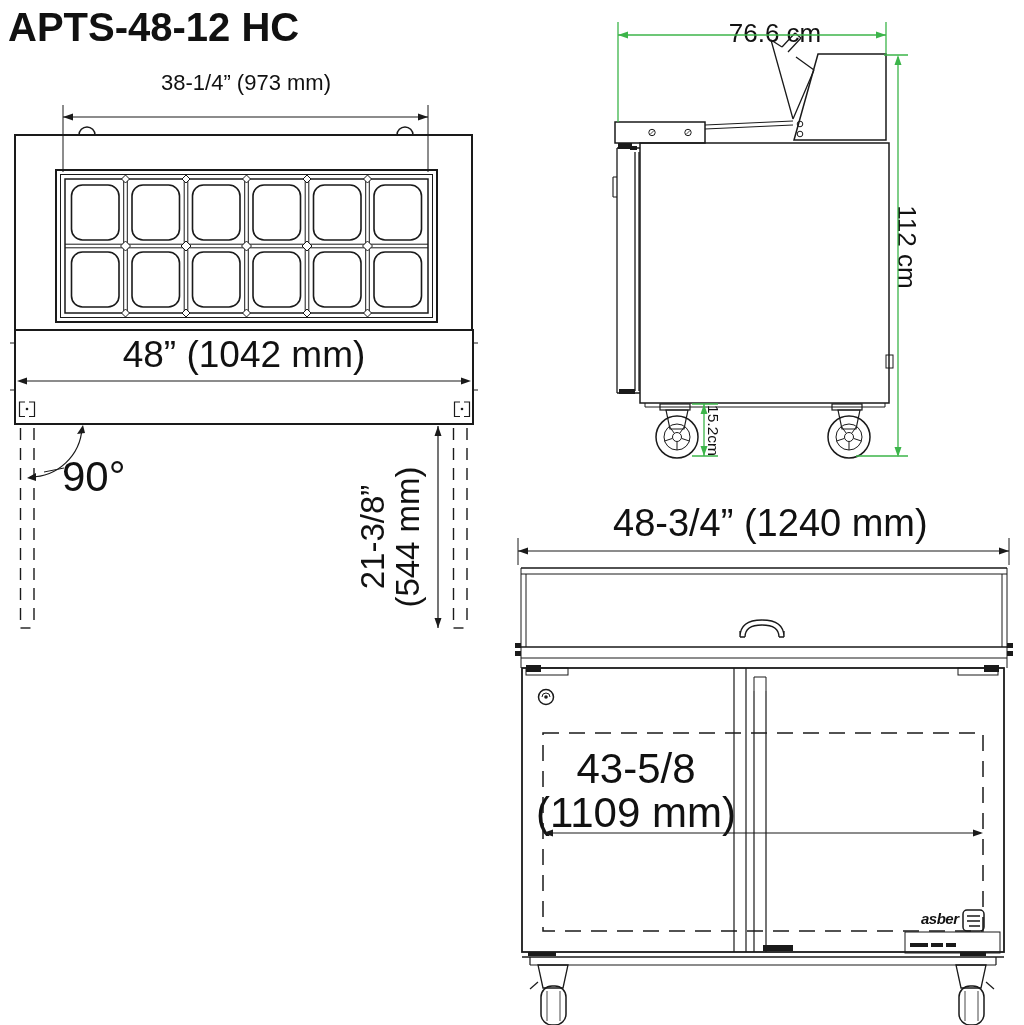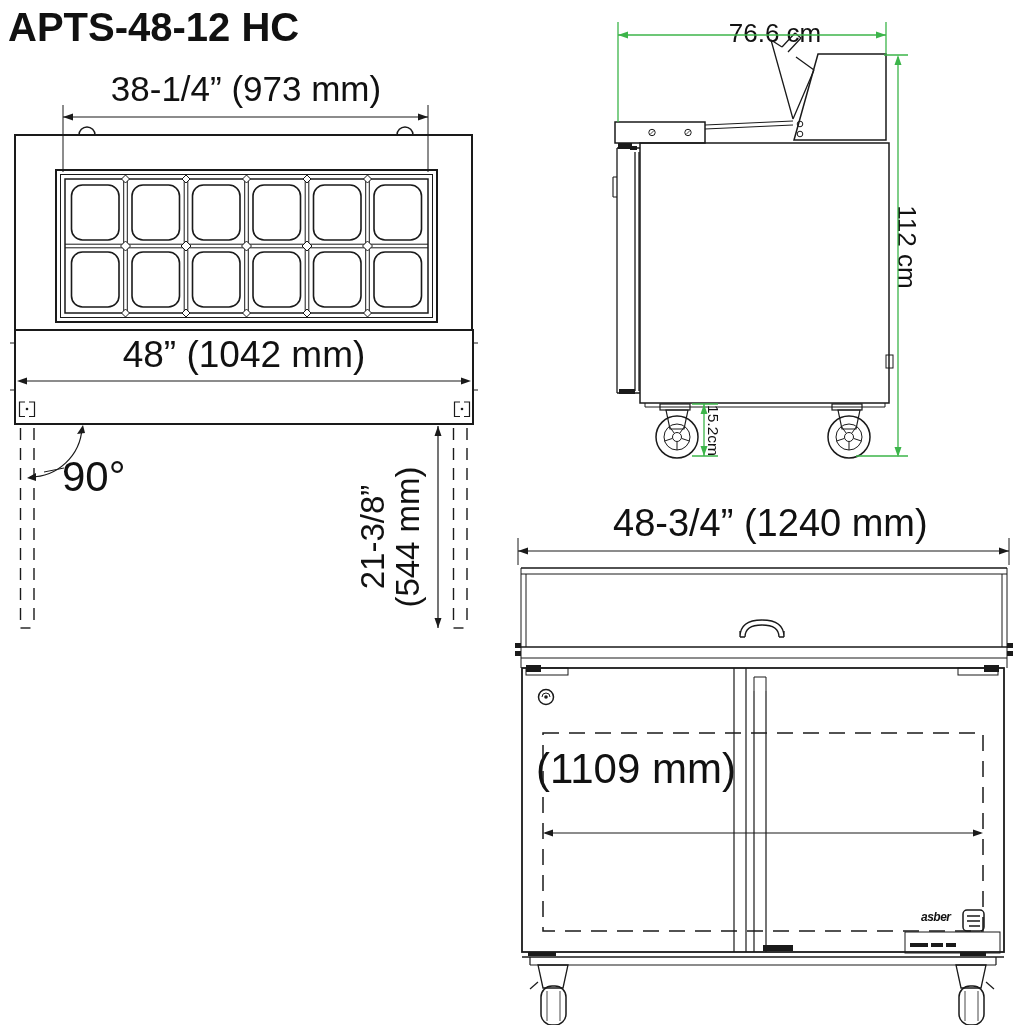--- a/index.html
+++ b/index.html
@@ -10,44 +10,45 @@
   .center{text-align:center;}
   svg{position:absolute;overflow:visible;}
   .rot-cw{transform:rotate(90deg);}
   .rot-ccw{transform:rotate(-90deg);}
 </style>
 </head>
 <body>
 
 <div class="label" style="left:8px;top:6px;font-size:40px;font-weight:bold;">APTS-48-12 HC</div>
 
-<div class="label center" style="left:96px;top:71px;width:300px;font-size:35px;">38-1/4” (973 mm)</div>
+<div class="label center" style="left:96px;top:71px;width:300px;font-size:22px;">38-1/4” (973 mm)</div>
 
 <div class="label center" style="left:94px;top:336px;width:300px;font-size:37px;">48” (1042 mm)</div>
 
 <div class="label" style="left:62px;top:455px;font-size:42px;">90°</div>
 
 <div class="label center rot-ccw" style="left:293px;top:500px;width:200px;height:74px;font-size:33px;">
   <span style="display:block">21-3/8”</span>
   <span style="display:block">(544 mm)</span>
 </div>
 
 <div class="label center" style="left:715px;top:20px;width:120px;font-size:26px;">76.6 cm</div>
 
 <div class="label center rot-cw" style="left:847px;top:234px;width:120px;height:26px;font-size:26px;">112 cm</div>
 
 <div class="label center rot-cw" style="left:662px;top:422px;width:100px;height:17px;font-size:15.5px;">15.2cm</div>
 
 <div class="label center" style="left:613px;top:504px;width:300px;font-size:38px;">48-3/4” (1240 mm)</div>
 
 <div class="label center" style="left:521px;top:747px;width:230px;font-size:42px;">
+  <span style="display:block">43-5/8</span>
   <span style="display:block">(1109 mm)</span>
 </div>
 
-<div class="label" style="left:921px;top:911px;font-size:12px;font-weight:bold;font-style:italic;letter-spacing:-0.5px;">asber</div>
+<div class="label" style="left:921px;top:911px;font-size:15px;font-weight:bold;font-style:italic;letter-spacing:-0.5px;">asber</div>
 
 <svg style="left:0;top:60px;" width="512" height="600" viewBox="0 0 512 600">
   <g stroke="#1a1a1a" fill="none" stroke-width="1.2">
     <path d="M63 45 V112 M428 45 V112" stroke-width="1"></path>
     <path d="M63 57 H428"></path>
     <polygon points="63,57 73,53.5 73,60.5" fill="#1a1a1a" stroke="none"></polygon>
     <polygon points="428,57 418,53.5 418,60.5" fill="#1a1a1a" stroke="none"></polygon>
     <path d="M20 321 H468"></path>
     <polygon points="17,321 27,317.5 27,324.5" fill="#1a1a1a" stroke="none"></polygon>
     <polygon points="471,321 461,317.5 461,324.5" fill="#1a1a1a" stroke="none"></polygon>

